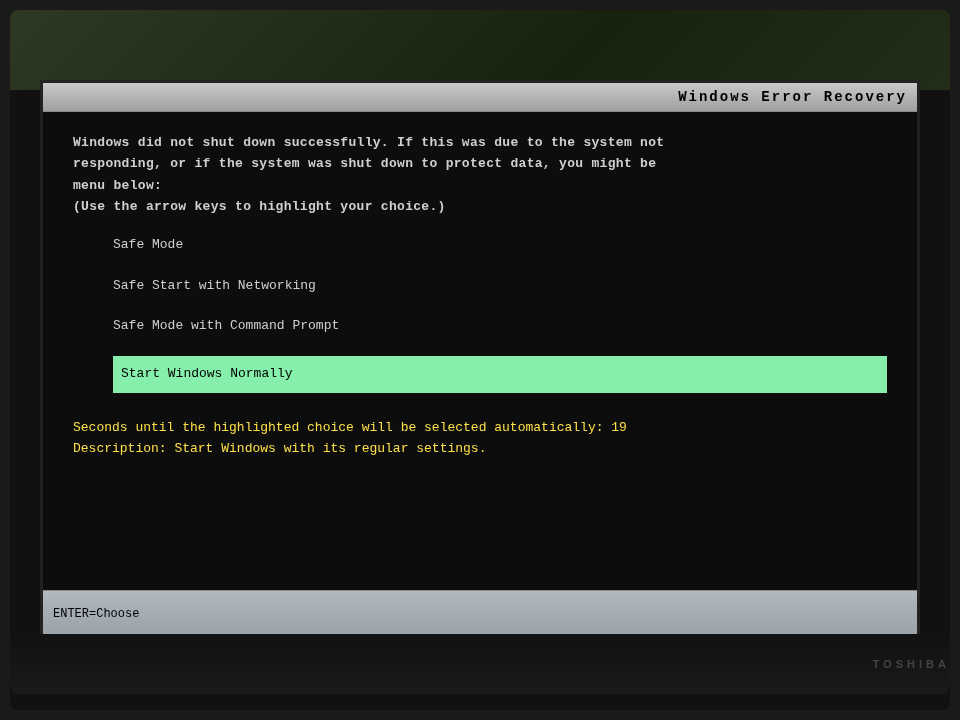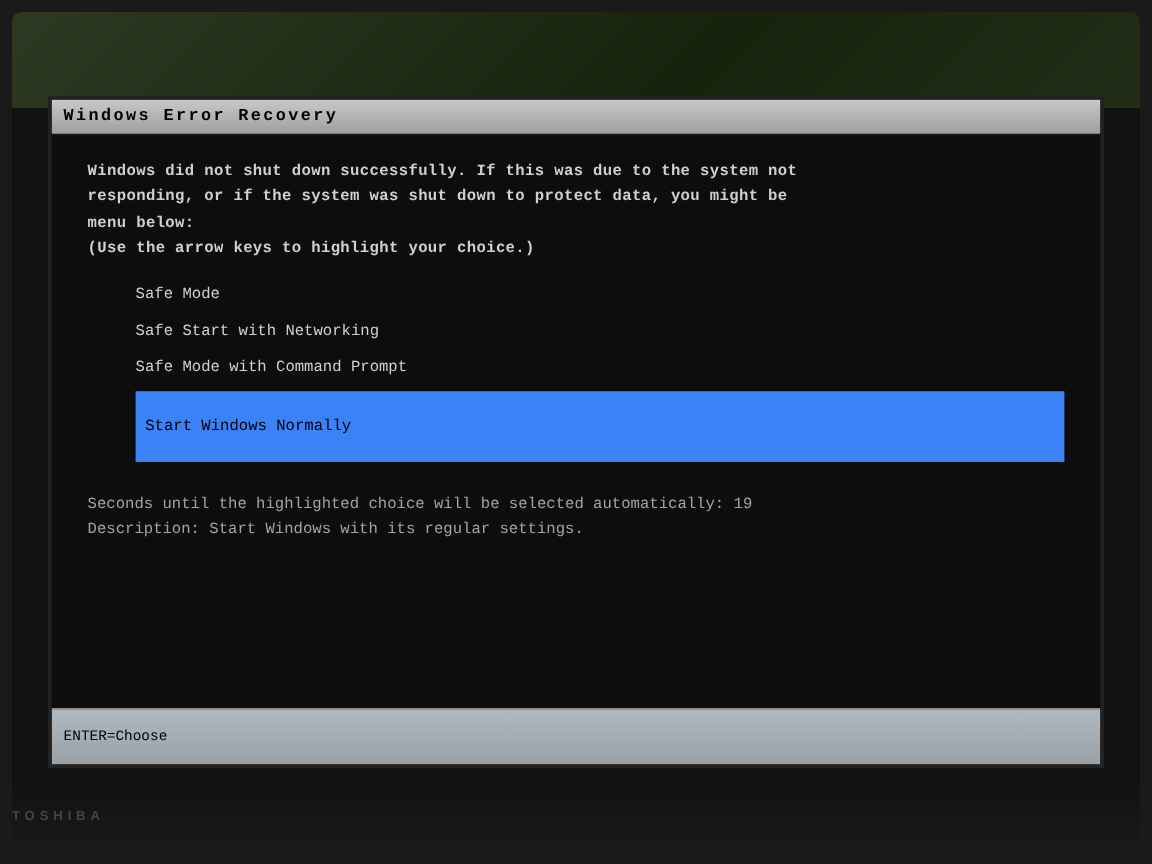--- a/index.html
+++ b/index.html
@@ -52,21 +52,21 @@
       position: relative;
       display: flex;
       flex-direction: column;
       overflow: hidden;
     }
 
     
     .title-bar {
       background: linear-gradient(to bottom, #c8c8c8, #a0a0a0);
       color: #000;
-      text-align: left;
+      text-align: right;
       padding: 6px 10px;
       font-size: 14px;
       font-family: 'Courier New', Courier, monospace;
       letter-spacing: 2px;
       font-weight: bold;
       border-bottom: 1px solid #888;
     }
 
     
     .screen-content {
@@ -87,68 +87,68 @@
       line-height: 1.65;
       letter-spacing: 0.3px;
       font-weight: bold;
     }
 
     .menu-items {
       margin-left: 40px;
       margin-bottom: 16px;
       display: flex;
       flex-direction: column;
-      gap: 8px;
+      gap: 18px;
     }
 
     .menu-item {
       font-size: 13px;
       color: #d0d0d0;
       padding: 1px 0;
       cursor: pointer;
     }
 
     .menu-item.selected {
-      background: #3b82f6;
+      background: #86efac;
       color: #000;
-      padding: 19px 8px;
+      padding: 8px 8px;
       display: inline-block;
     }
 
     .status-text {
       margin-top: 8px;
       font-size: 13px;
-      color: #a3a3a3;
+      color: #fde047;
       line-height: 1.65;
     }
 
     
     .bottom-bar {
       background: linear-gradient(to bottom, #b0b8c0, #98a0a8);
       padding: 16px 10px;
       font-family: 'Courier New', Courier, monospace;
       font-size: 12px;
       color: #000;
       display: flex;
       align-items: center;
       border-top: 1px solid #888;
     }
 
     
     .laptop-bottom {
       position: absolute;
-      bottom: 0;
+      bottom: 16px;
       left: 0;
       right: 0;
       height: 60px;
       background: linear-gradient(to bottom, #111, #1a1a1a);
       border-radius: 0 0 8px 8px;
       display: flex;
       align-items: center;
-      justify-content: flex-start;
+      justify-content: flex-end;
     }
 
     .toshiba-logo {
       color: #444;
       font-size: 11px;
       letter-spacing: 4px;
       font-family: Arial, sans-serif;
       font-weight: bold;
     }
   </style>

